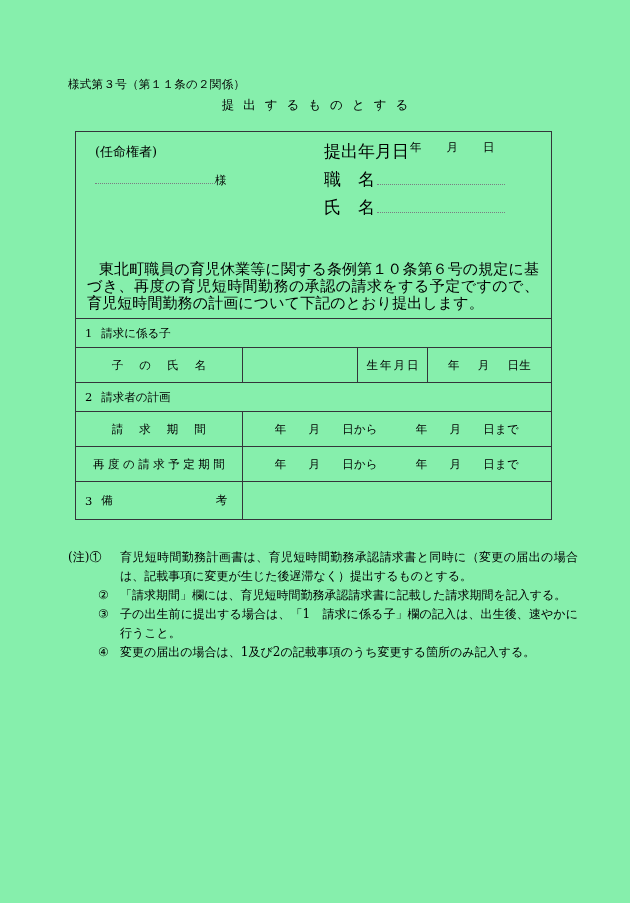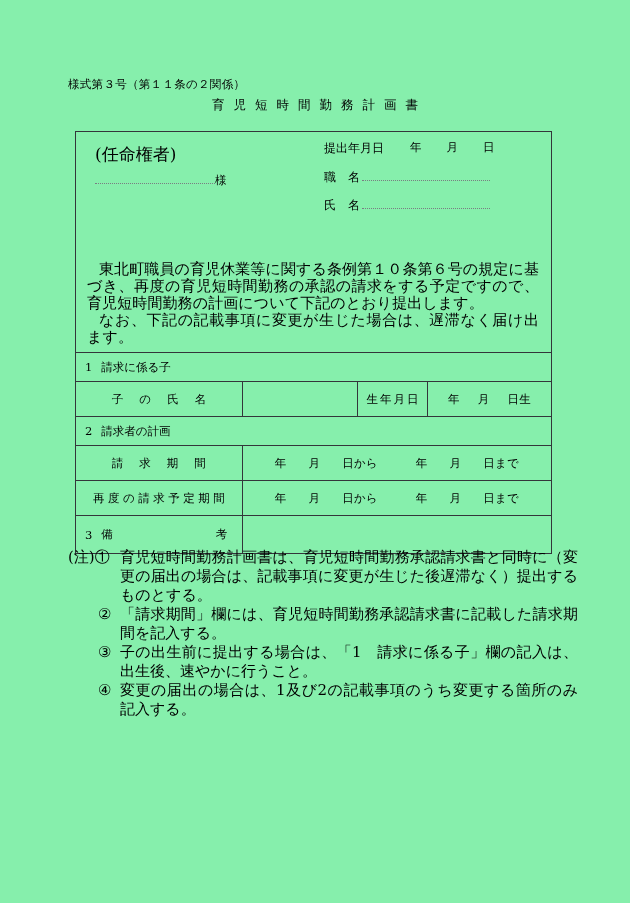--- a/index.html
+++ b/index.html
@@ -57,21 +57,21 @@
 
   .top-block {
     position: relative;
     height: 127px;
   }
 
   .appointer {
     position: absolute;
     left: 19px;
     top: 11px;
-    font-size: 17px;
+    font-size: 13px;
     white-space: nowrap;
   }
   .sama-line {
     position: absolute;
     left: 19px;
     top: 40px;
     width: 145px;
     white-space: nowrap;
     font-size: 11.5px;
   }
@@ -91,21 +91,21 @@
     width: 215px;
     font-size: 11.5px;
   }
   .rb-row {
     position: relative;
     height: 28px;
     white-space: nowrap;
   }
   .rb-label {
     display: inline-block;
-    font-size: 12px;
+    font-size: 17px;
   }
   .ymd {
     position: absolute;
     left: 86px;
     top: 0;
     font-size: 11.5px;
     letter-spacing: 25px;
     white-space: nowrap;
   }
   .rb-row .field-dots {
@@ -206,21 +206,21 @@
     width: 309px;
     height: 37px;
   }
 
   
   .notes {
     position: absolute;
     left: 68px;
     top: 548px;
     width: 510px;
-    font-size: 15px;
+    font-size: 12px;
     line-height: 19px;
   }
   .note {
     position: relative;
     padding-left: 52px;
     margin-bottom: 0;
     text-align: justify;
   }
   .note .marker {
     position: absolute;
@@ -229,21 +229,21 @@
   }
   .note.first .marker { left: 0; }
   .note.first .marker .chu { margin-right: 0; }
 </style>
 </head>
 <body>
 
 <div class="page">
 
   <div class="form-no">様式第３号（第１１条の２関係）</div>
-  <div class="doc-title">育児短時間勤務計画書</div>
+  <div class="doc-title">提出するものとする</div>
 
   <div class="box">
 
     <div class="top-block">
 
       <div class="appointer">(任命権者)</div>
 
       <div class="sama-line">
         <span class="dots"></span><span class="sama-label">様</span>
       </div>
@@ -262,21 +262,20 @@
 
         <div class="rb-row">
           <span class="rb-label">氏　名</span><span class="field-dots"></span>
         </div>
 
       </div>
     </div>
 
     <div class="para">
       <p>東北町職員の育児休業等に関する条例第１０条第６号の規定に基づき、再度の育児短時間勤務の承認の請求をする予定ですので、育児短時間勤務の計画について下記のとおり提出します。</p>
-      <p>なお、下記の記載事項に変更が生じた場合は、遅滞なく届け出ます。</p>
     </div>
 
     <div class="row">
       <div class="cell sec-head">
         <span class="sec-num">1</span>
           <span>請求に係る子</span>
       </div>
     </div>
 
     <div class="row">

